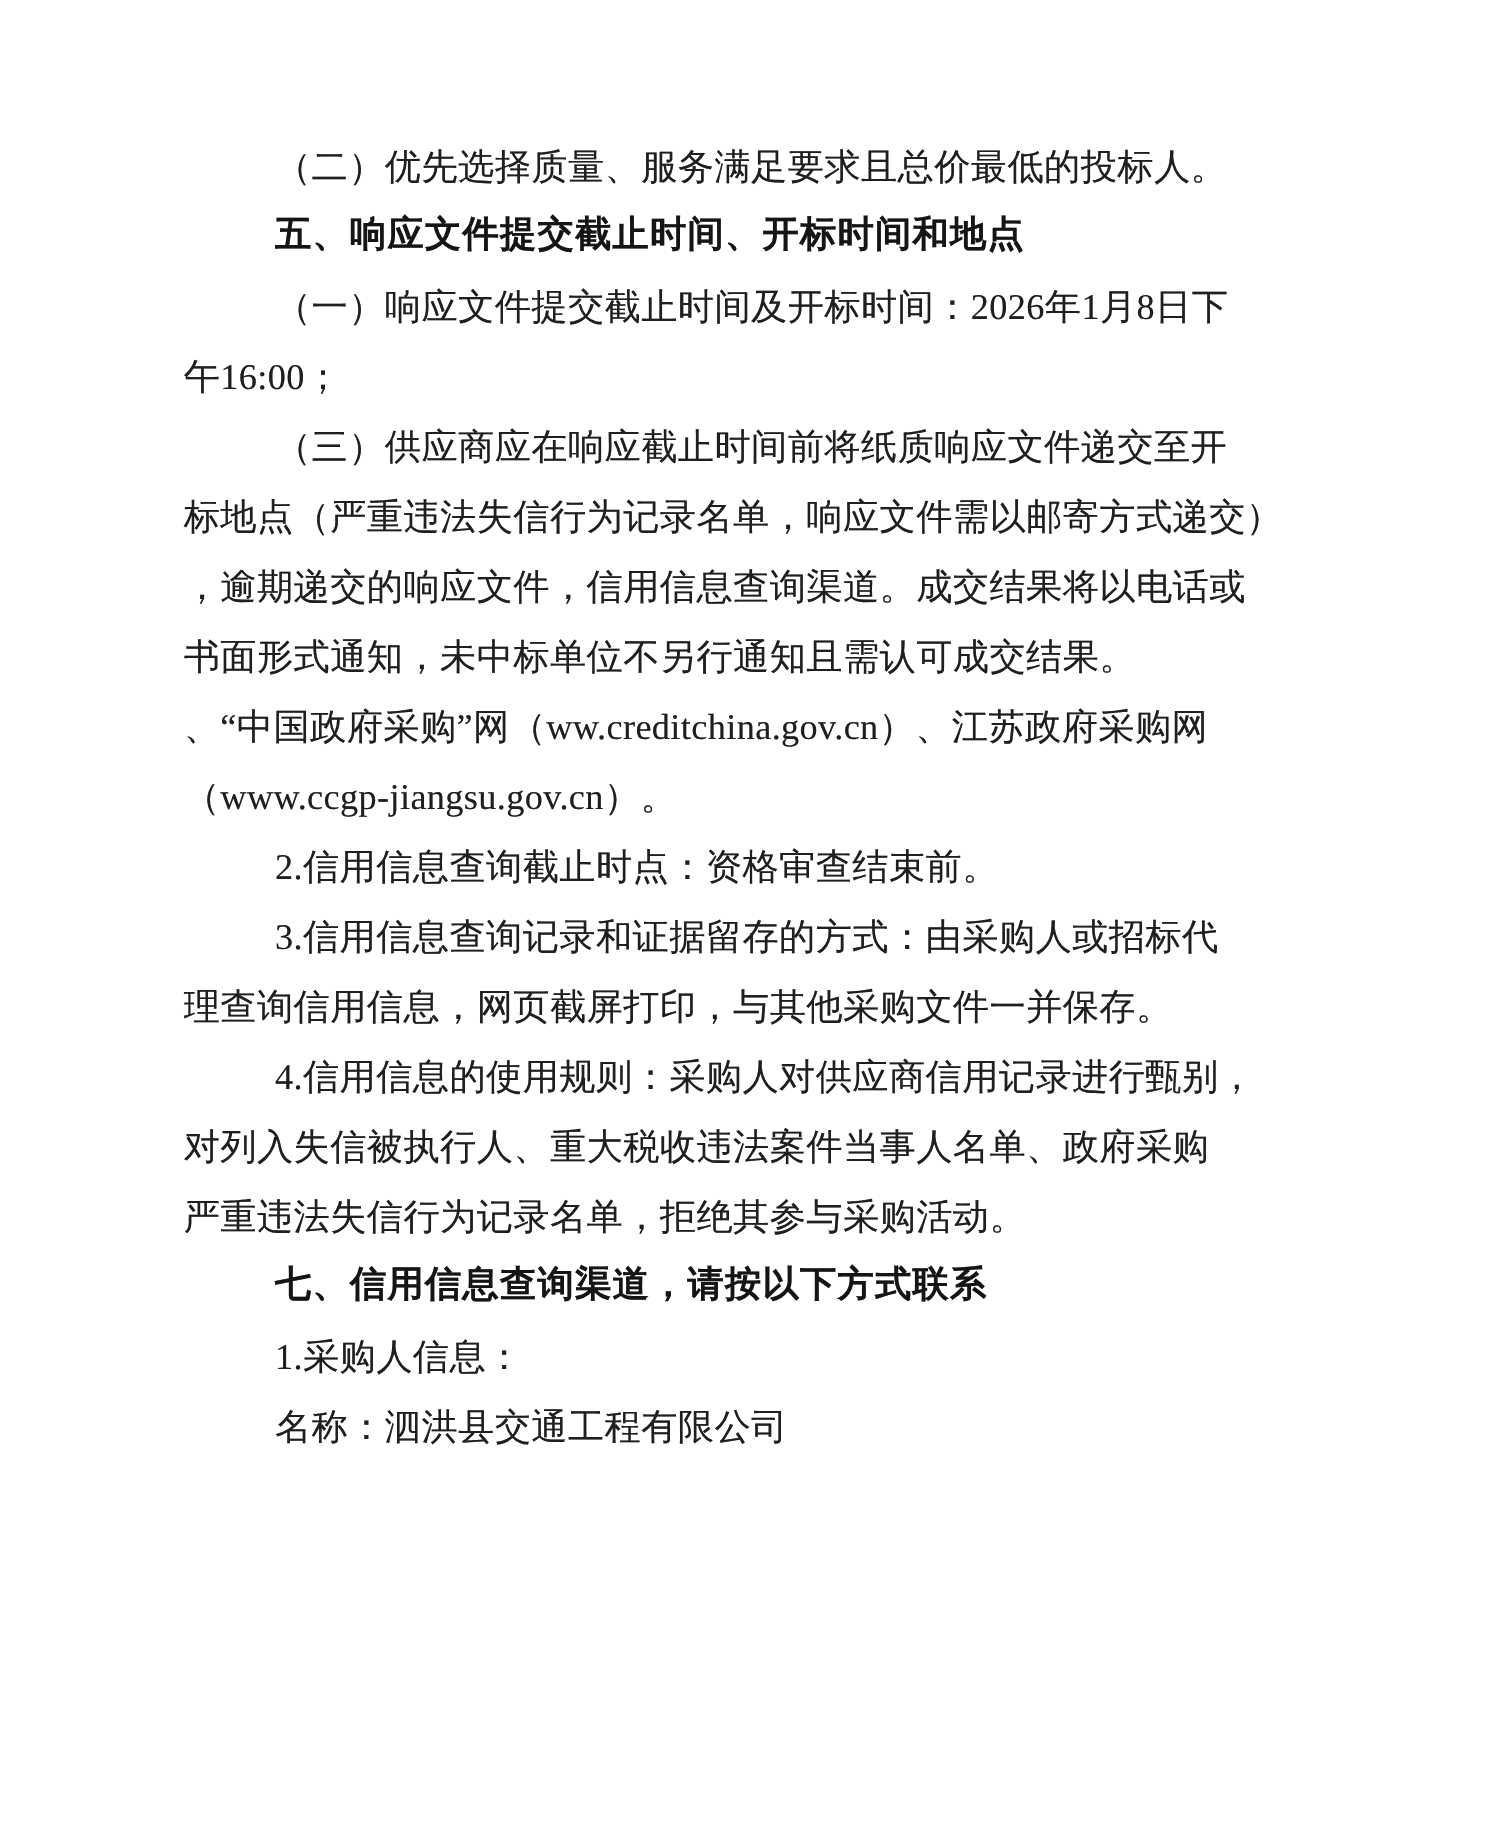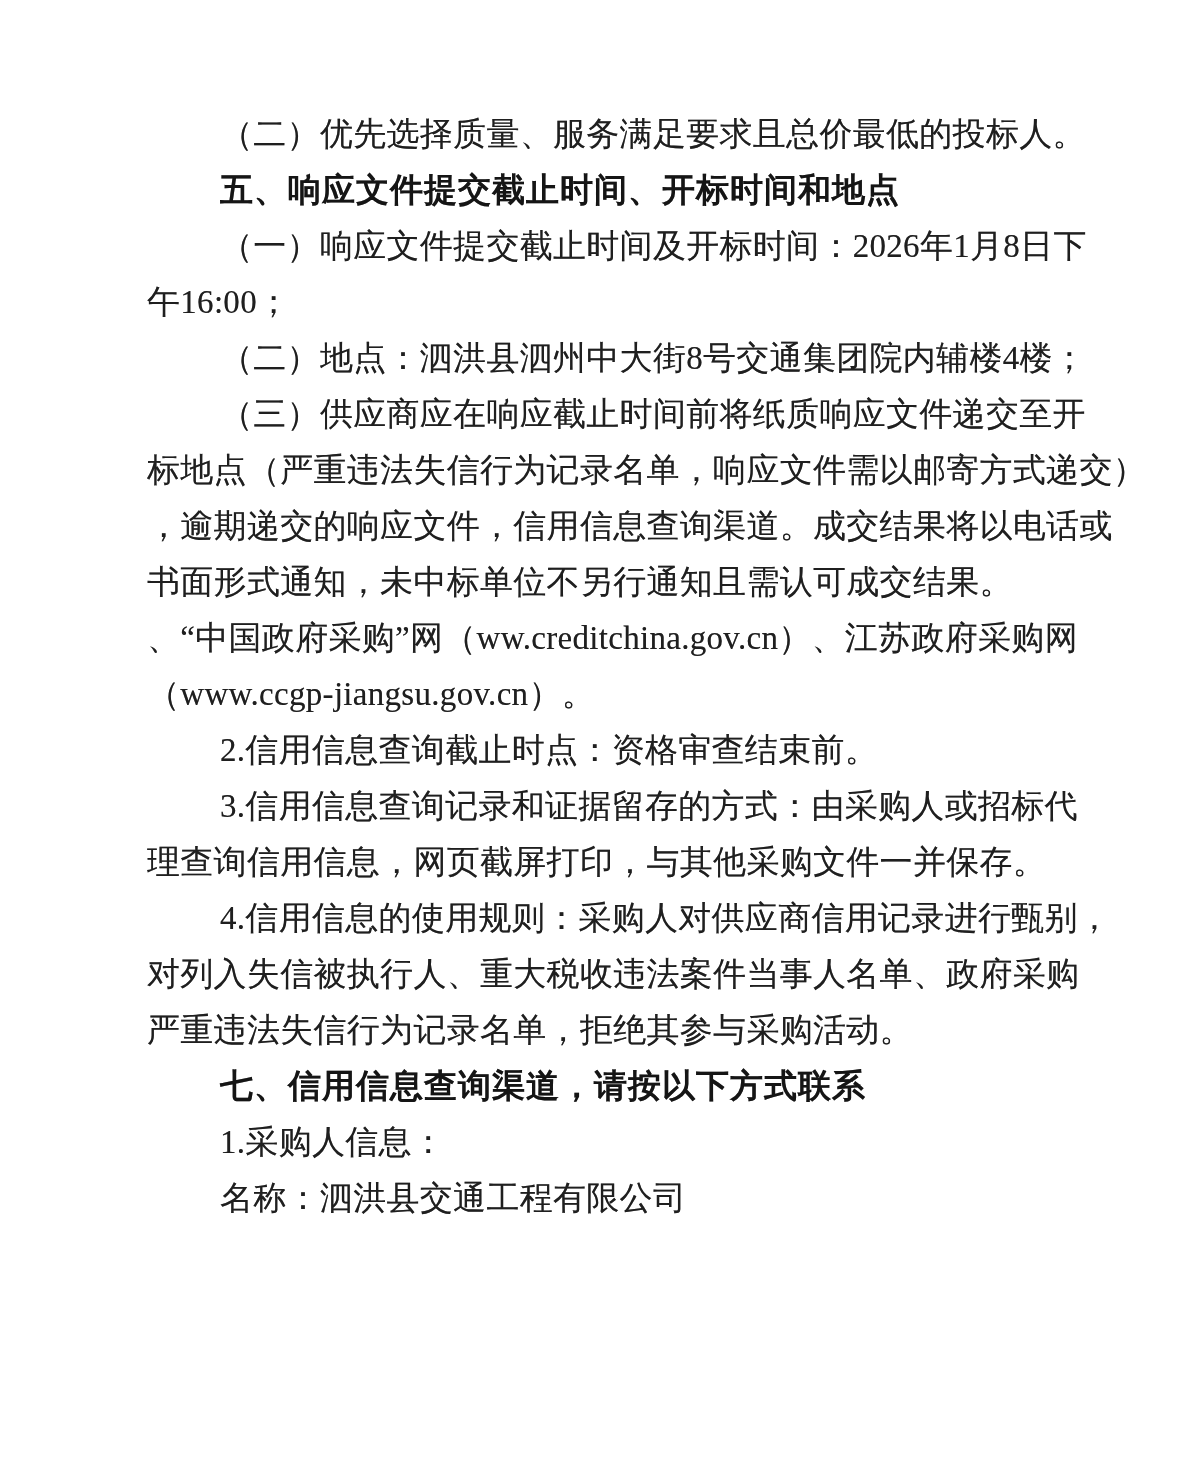--- a/index.html
+++ b/index.html
@@ -15,47 +15,46 @@
     overflow: hidden;
   }
   .content {
     position: absolute;
     left: 147px;
     top: 106px;
     width: 905px;
   }
   .line {
     font-family: "Liberation Serif", "DejaVu Serif", serif;
-    font-size: 33px;
+    font-size: 29px;
     line-height: 56px;
     color: #1f1f1f;
     white-space: nowrap;
     letter-spacing: 0.3px;
     text-shadow: 0 0 0.5px rgba(40,40,40,0.55);
   }
   .indent {
     text-indent: 73px;
   }
   .bold {
-    font-family: Liberation Sans, sans-serif;
+    font-family: Liberation Mono, monospace;
     font-weight: bold;
     letter-spacing: 1px;
     color: #151515;
   }
 </style>
 </head>
 <body>
 
 <div class="page">
   <div class="content">
     <div class="line indent">（二）优先选择质量、服务满足要求且总价最低的投标人。</div>
     <div class="line indent bold">五、响应文件提交截止时间、开标时间和地点</div>
     <div class="line indent">（一）响应文件提交截止时间及开标时间：2026年1月8日下</div>
     <div class="line">午16:00；</div>
-    <div class="line indent">（二）地点：泗洪县泗州中大街8号交通集团院内辅楼4楼；</div>
     <div class="line indent">（三）供应商应在响应截止时间前将纸质响应文件递交至开</div>
     <div class="line">标地点（严重违法失信行为记录名单，响应文件需以邮寄方式递交）</div>
     <div class="line">，逾期递交的响应文件，信用信息查询渠道。成交结果将以电话或</div>
     <div class="line">书面形式通知，未中标单位不另行通知且需认可成交结果。</div>
     <div class="line">、“中国政府采购”网（ww.creditchina.gov.cn）、江苏政府采购网</div>
     <div class="line">（www.ccgp-jiangsu.gov.cn）。</div>
     <div class="line indent">2.信用信息查询截止时点：资格审查结束前。</div>
     <div class="line indent">3.信用信息查询记录和证据留存的方式：由采购人或招标代</div>
     <div class="line">理查询信用信息，网页截屏打印，与其他采购文件一并保存。</div>
     <div class="line indent">4.信用信息的使用规则：采购人对供应商信用记录进行甄别，</div>

